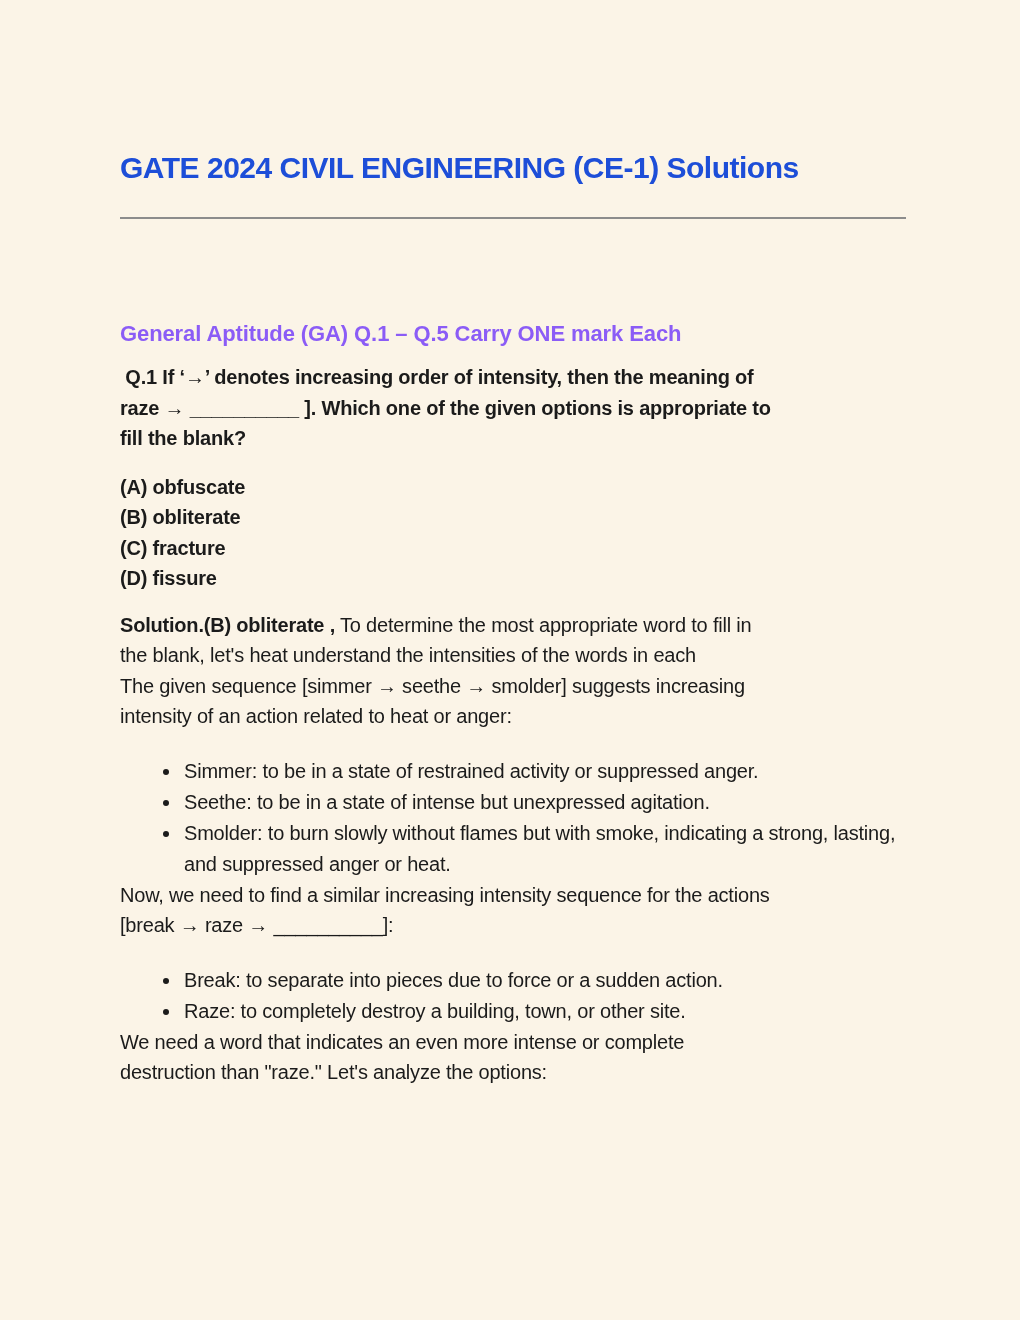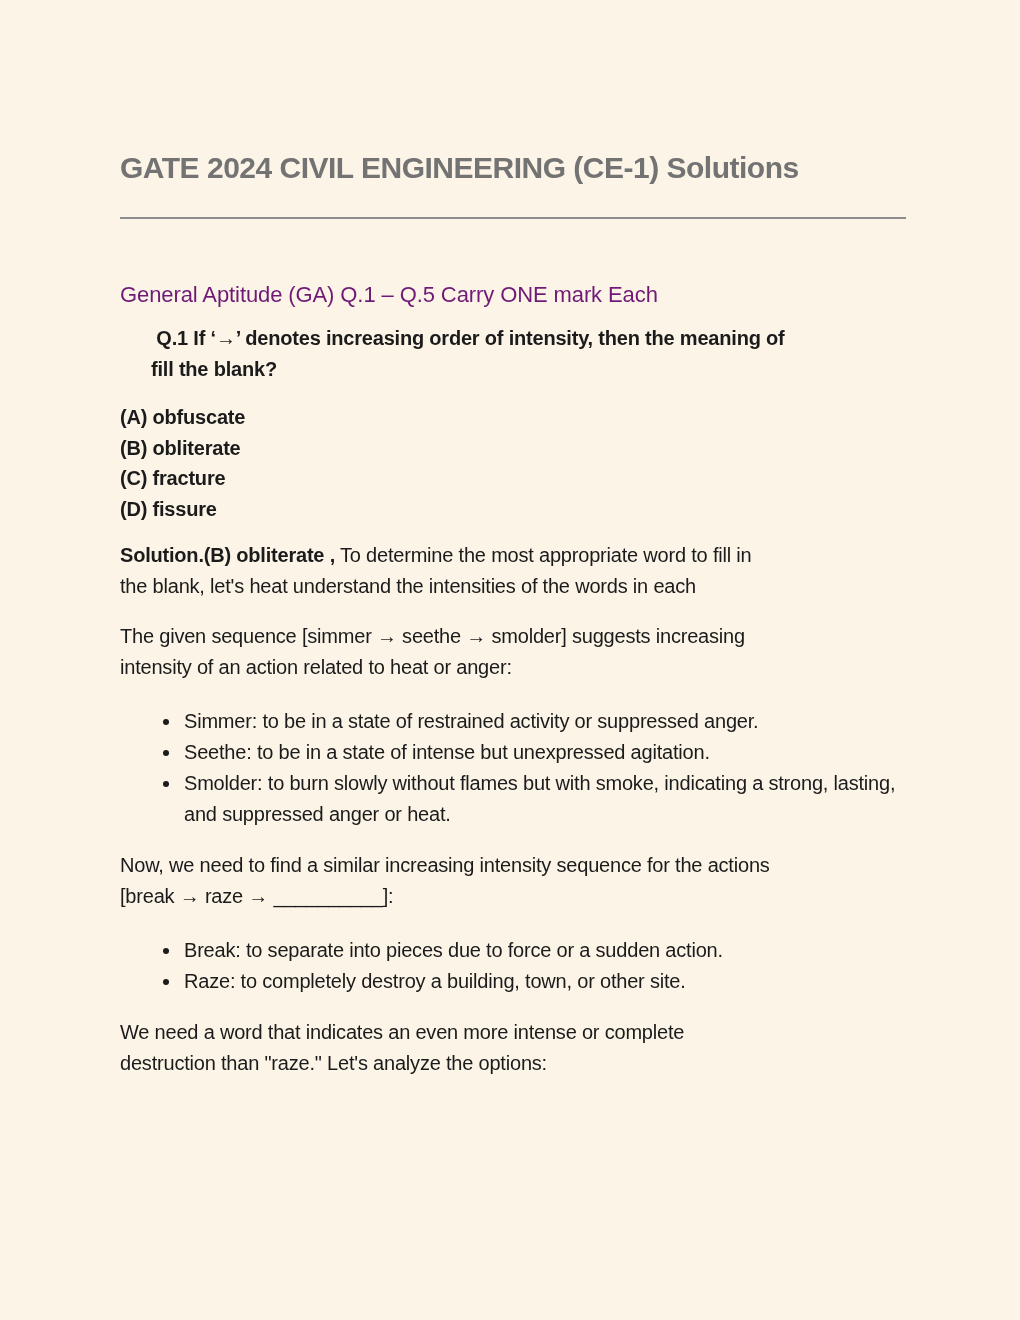--- a/index.html
+++ b/index.html
@@ -15,45 +15,44 @@
     overflow: hidden;
     font-family: "Liberation Sans", "DejaVu Sans", sans-serif;
     color: #1B1B1B;
     letter-spacing: -0.2px;
   }
   .doc-title {
     padding-top: 150px;
     font-size: 30px;
     line-height: 36px;
     font-weight: bold;
-    color: #737373;
+    color: #1d4ed8;
     letter-spacing: -0.5px;
     white-space: nowrap;
   }
   .divider {
     margin-top: 31px;
     width: 786px;
     border-top: 2px solid #8C8C8C;
   }
   .section-heading {
-    margin-top: 62px;
+    margin-top: 101px;
     font-size: 22px;
     line-height: 28px;
-    font-weight: normal;
-    color: #701a75;
+    font-weight: bold;
+    color: #8b5cf6;
     letter-spacing: -0.1px;
   }
   .para {
-    margin-top: 20px;
     font-size: 20px;
     line-height: 30.5px;
   }
   .para .line { white-space: pre; }
   .bold { font-weight: bold; }
-  .question-block { margin-top: 14px; margin-left: 31px; }
+  .question-block { margin-top: 14px; }
   .options-block { margin-top: 18px; }
   .solution-block { margin-top: 16px; }
   ul.bullet-list {
     margin-top: 24px;
     padding-left: 62px;
     font-size: 20px;
     line-height: 31px;
     width: 780px;
   }
   ul.bullet-list li {
@@ -67,20 +66,21 @@
 <div class="page">
 
   <h1 class="doc-title">GATE 2024 CIVIL ENGINEERING (CE-1) Solutions</h1>
 
   <div class="divider"></div>
 
   <p class="section-heading">General Aptitude (GA) Q.1 – Q.5 Carry ONE mark Each</p>
 
   <div class="para bold question-block">
     <div class="line"> Q.1 If ‘→’ denotes increasing order of intensity, then the meaning of</div>
+    <div class="line">raze → __________ ]. Which one of the given options is appropriate to</div>
     <div class="line">fill the blank?</div>
   </div>
 
   <div class="para bold options-block">
     <div class="line">(A) obfuscate</div>
     <div class="line">(B) obliterate</div>
     <div class="line">(C) fracture</div>
     <div class="line">(D) fissure</div>
   </div>
 

